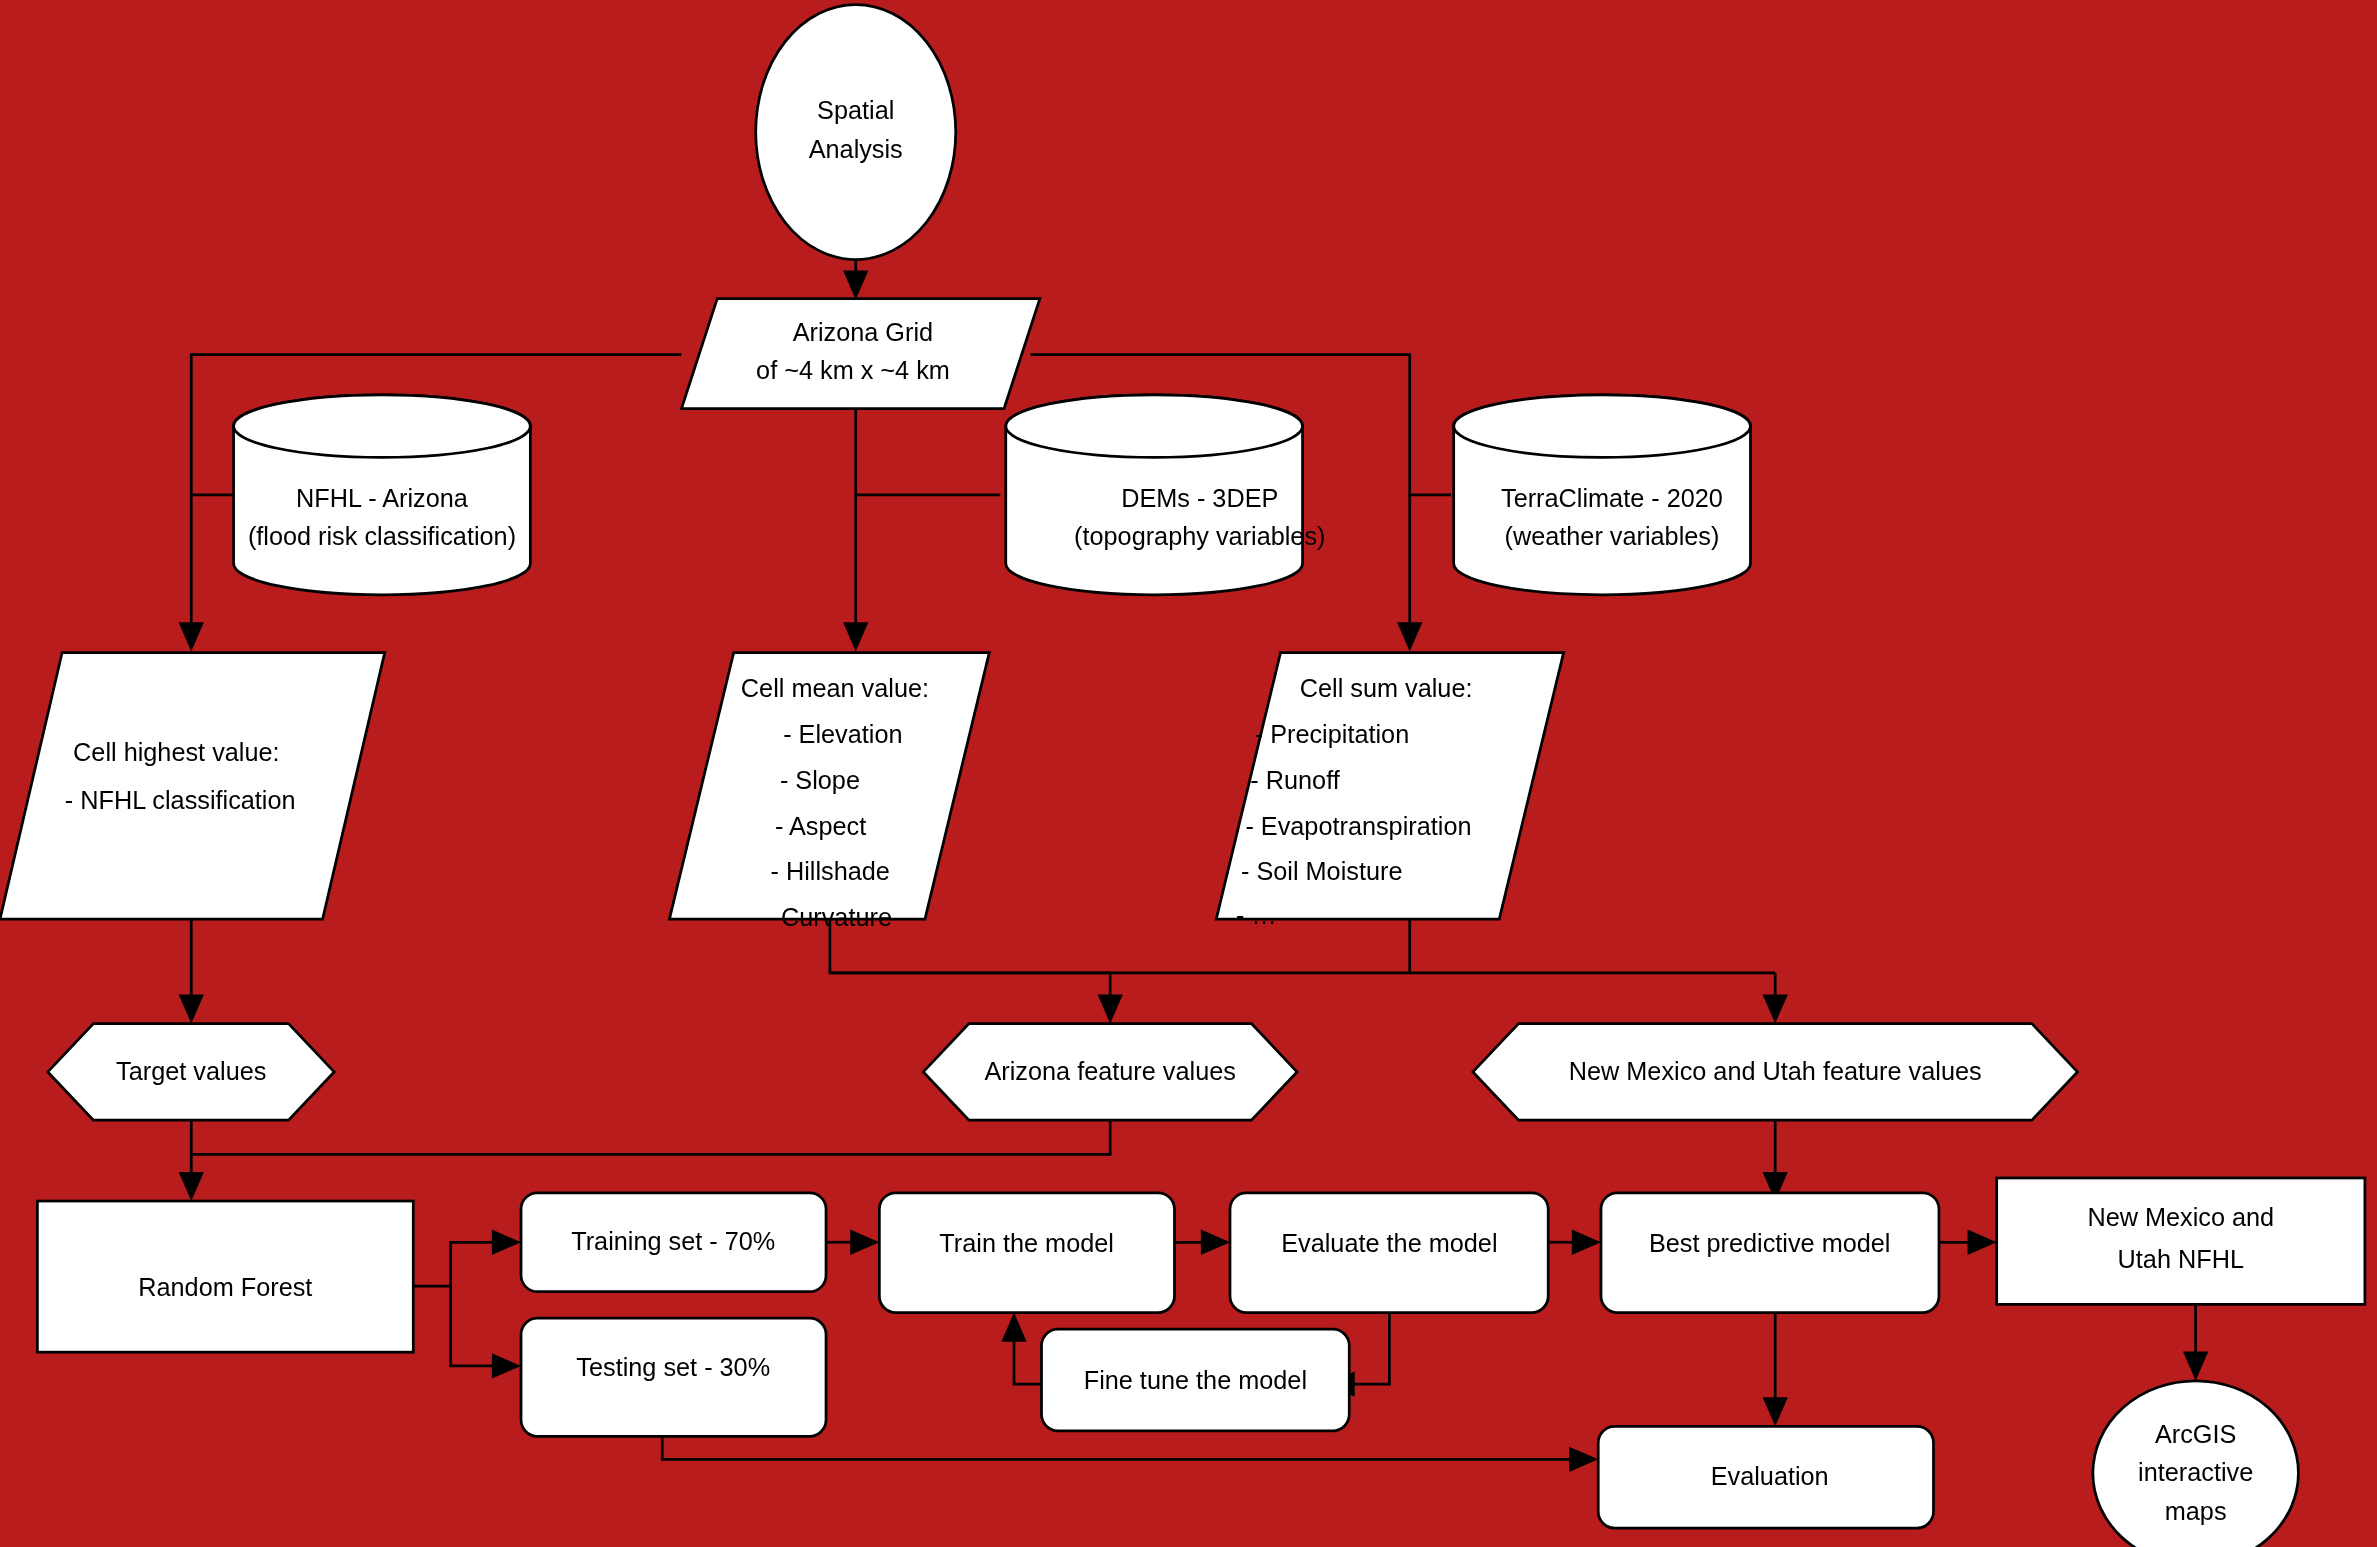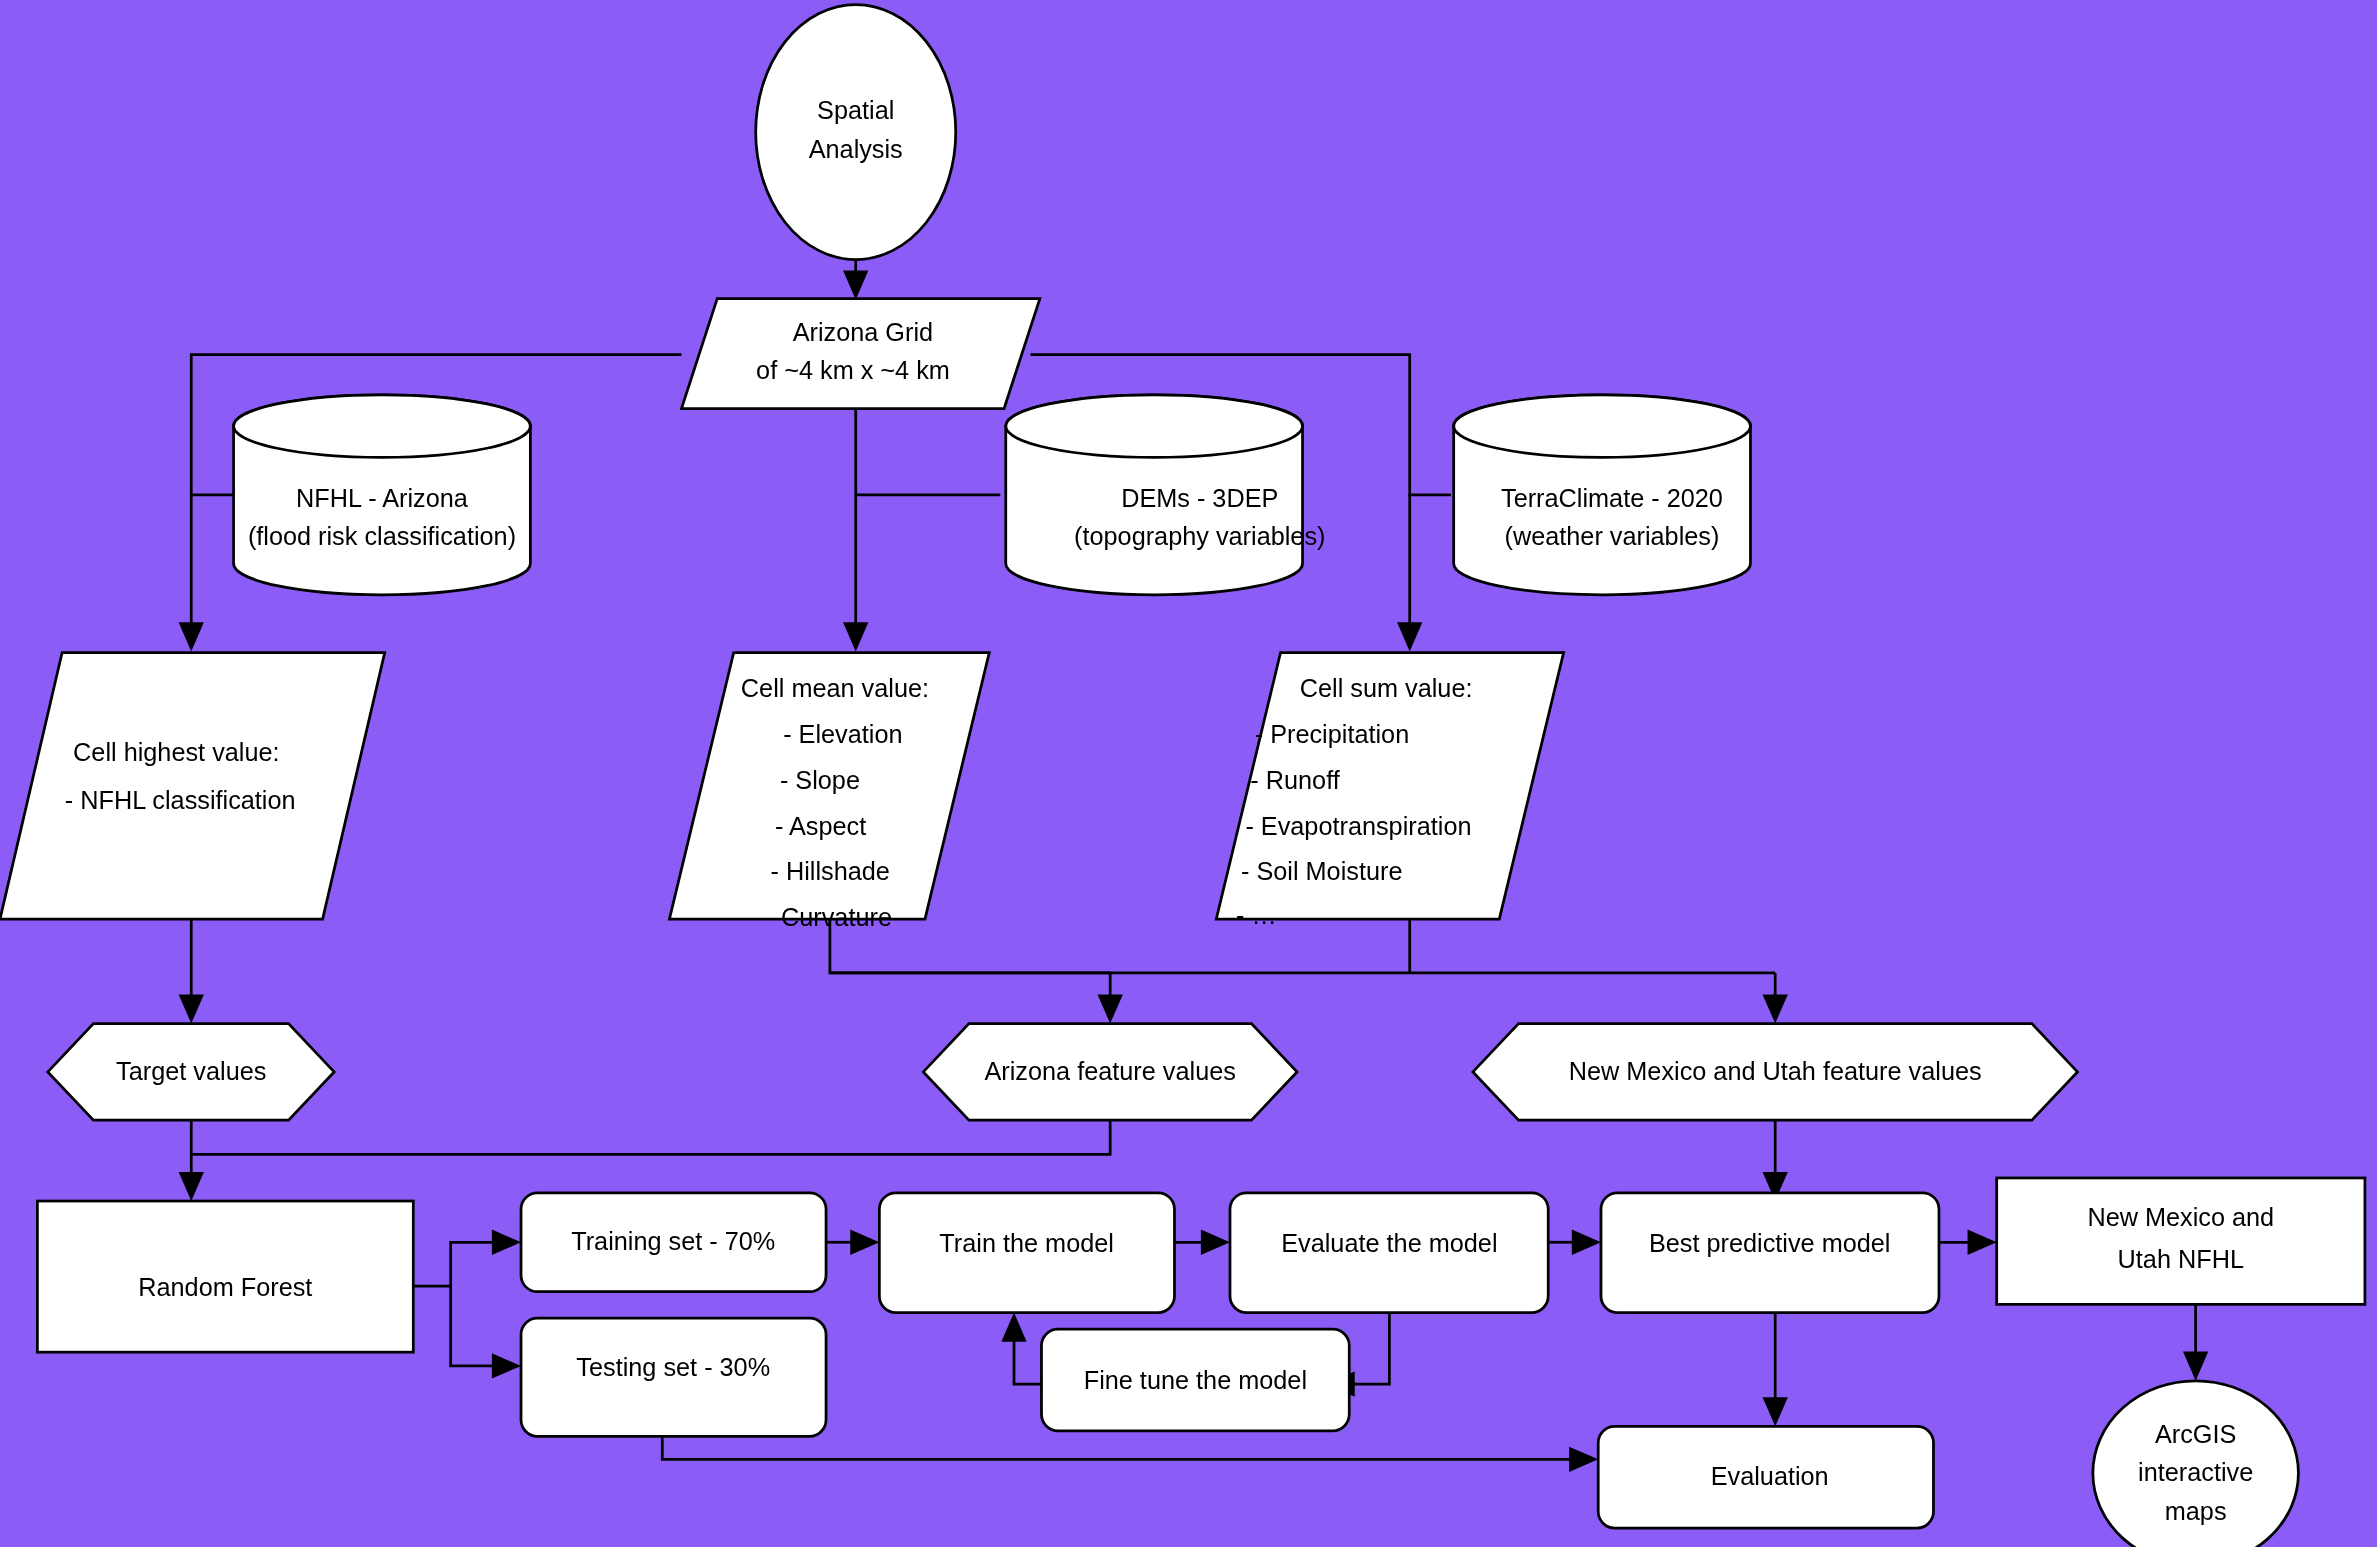--- a/index.html
+++ b/index.html
@@ -7,21 +7,21 @@
     padding: 0;
     background: #ffffff;
   }
   body {
     font-family: "Liberation Sans", sans-serif;
   }
   #flowchart-root {
     position: relative;
     width: 2377px;
     height: 1548px;
-    background: #8b5cf6;
+    background: #b91c1c;
     overflow: hidden;
   }
   svg.diagram {
     position: absolute;
     top: 0;
     left: 0;
     width: 2377px;
     height: 1548px;
   }
   .shape {

